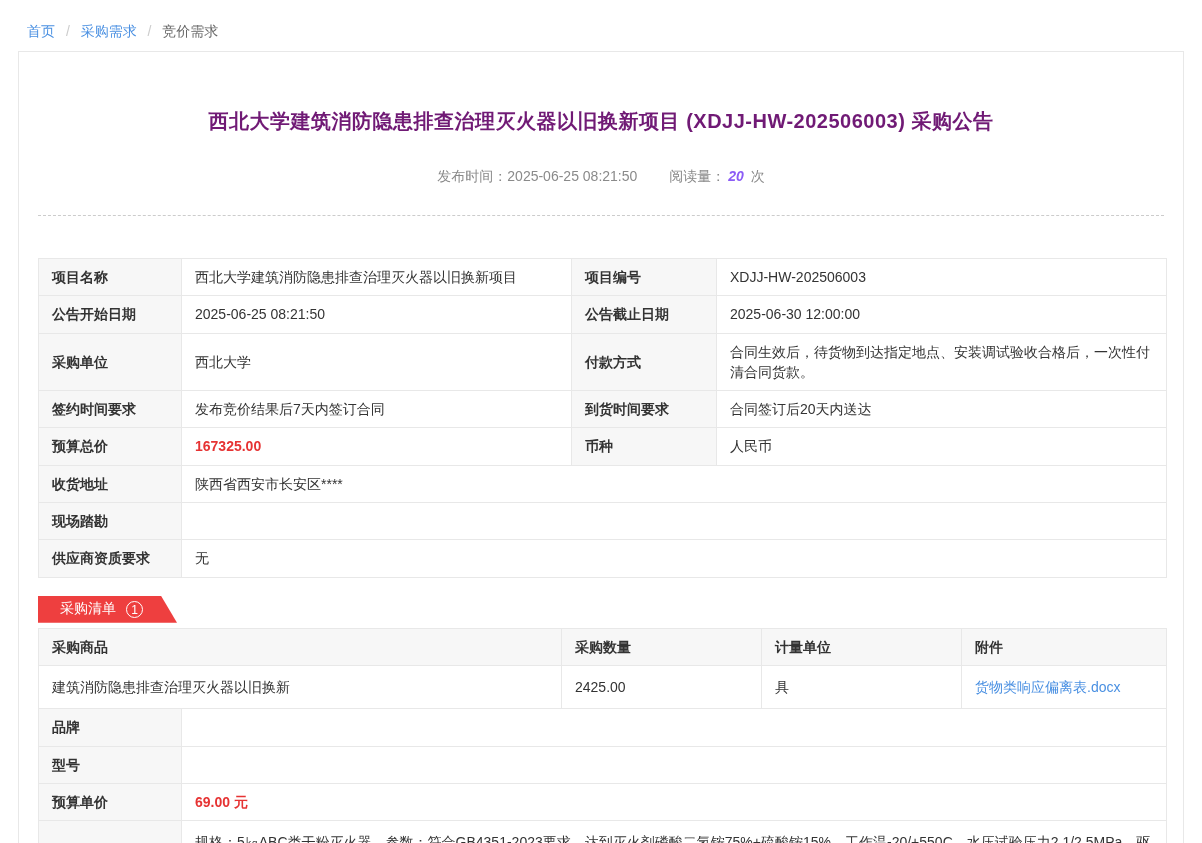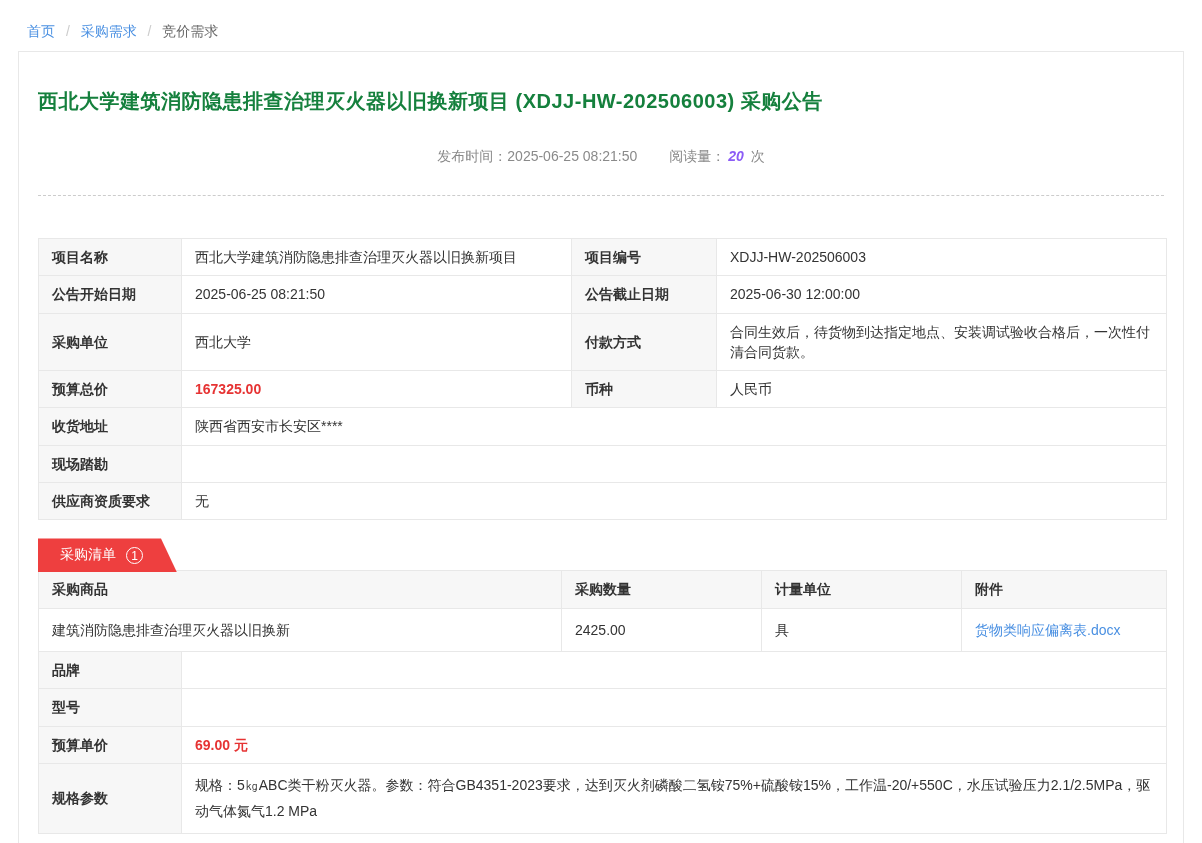--- a/index.html
+++ b/index.html
@@ -19,25 +19,25 @@
 
   
   .card {
     margin:4px 18px 0;
     background:#fff;
     border:1px solid #e8e8e8;
     padding:0 19px 40px;
     min-height:805px;
   }
   .page-title {
-    text-align:left;
+    text-align:center;
     font-size:20px;
     font-weight:bold;
-    color:#15803d;
-    margin-top:36px;
+    color:#701a75;
+    margin-top:56px;
     letter-spacing:0.5px;
   }
   .meta {
     text-align:center;
     margin-top:33px;
     color:#8a8a8a;
     font-size:14px;
   }
   .meta .meta-group { margin:0 14px; }
   .views-count { color:#8b5cf6; font-style:italic; font-weight:bold; margin:0 3px; }
@@ -63,21 +63,21 @@
   .info-table { margin-top:42px; }
   .red-value { color:#e63333; font-weight:bold; }
 
   
   .badge-row { margin-top:18px; height:27px; }
   .purchase-badge {
     display:inline-flex;
     align-items:center;
     background:#ee3f3f;
     color:#fff;
-    height:34px;
+    height:27px;
     padding:0 34px 0 22px;
     clip-path:polygon(0 0, calc(100% - 16px) 0, 100% 100%, 0 100%);
     font-size:14px;
   }
   .badge-label { margin-right:10px; }
   .badge-count-circle {
     width:17px; height:17px;
     border:1px solid #fff;
     border-radius:50%;
     font-size:12px;
@@ -129,20 +129,26 @@
       <td class="label-cell">公告开始日期</td>
       <td>2025-06-25 08:21:50</td>
       <td class="label-cell">公告截止日期</td>
       <td>2025-06-30 12:00:00</td>
     </tr>
     <tr>
       <td class="label-cell">采购单位</td>
       <td>西北大学</td>
       <td class="label-cell">付款方式</td>
       <td>合同生效后，待货物到达指定地点、安装调试验收合格后，一次性付清合同货款。</td>
+    </tr>
+    <tr>
+      <td class="label-cell">签约时间要求</td>
+      <td>发布竞价结果后7天内签订合同</td>
+      <td class="label-cell">到货时间要求</td>
+      <td>合同签订后20天内送达</td>
     </tr>
     <tr>
       <td class="label-cell">预算总价</td>
       <td class="red-value">167325.00</td>
       <td class="label-cell">币种</td>
       <td>人民币</td>
     </tr>
     <tr>
       <td class="label-cell">收货地址</td>
       <td colspan="3">陕西省西安市长安区****</td>

